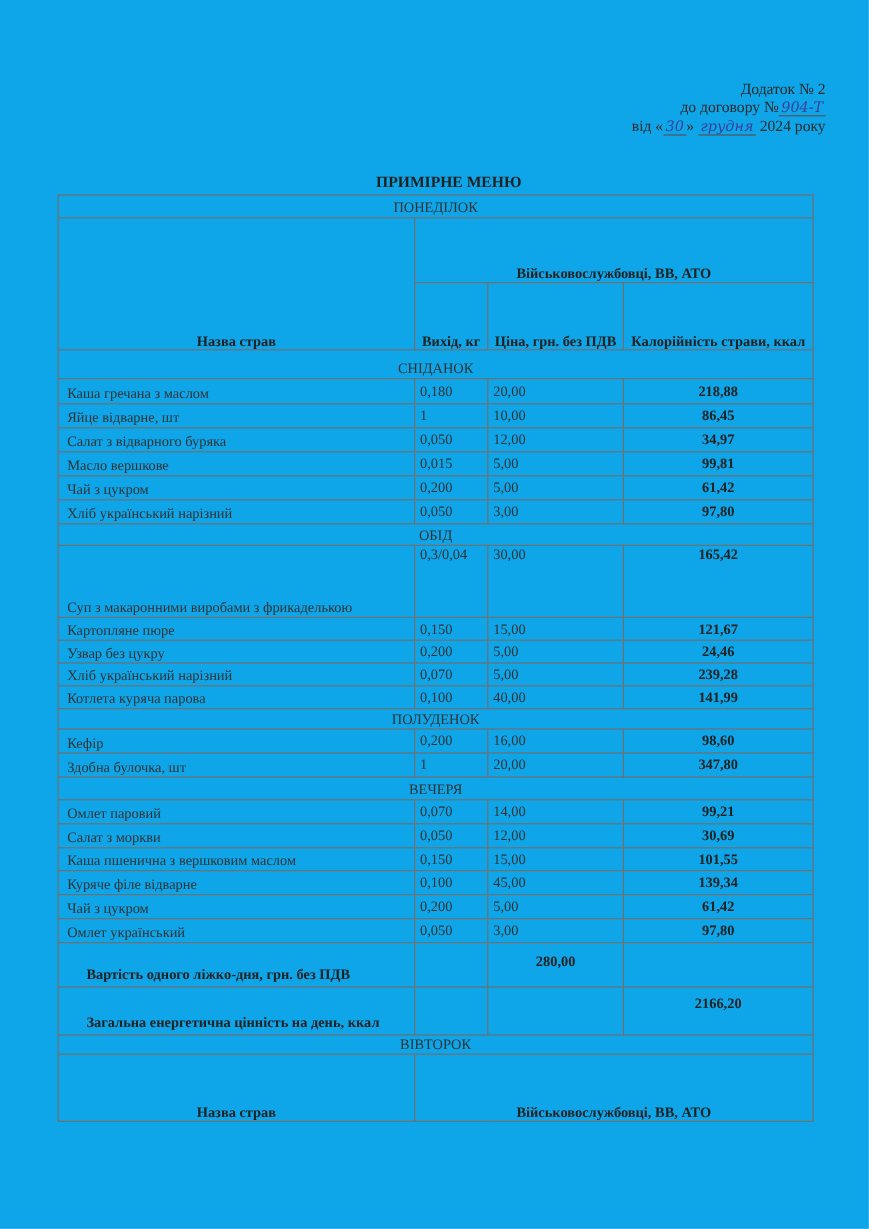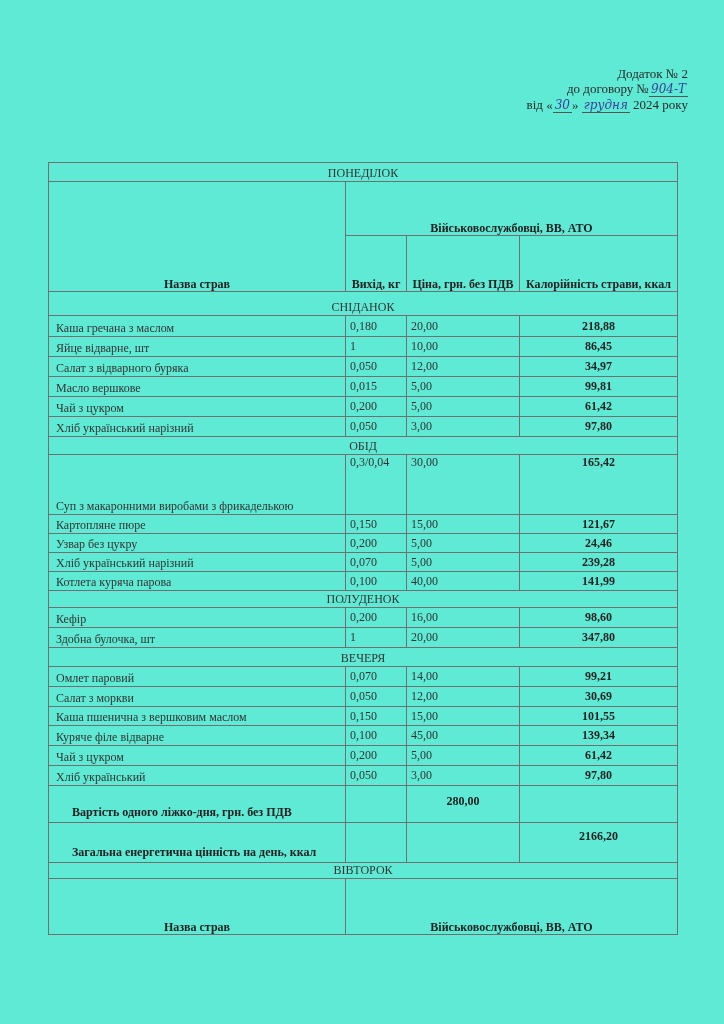--- a/index.html
+++ b/index.html
@@ -3,21 +3,21 @@
   <meta charset="utf-8">
   <style>
     html, body { margin: 0; padding: 0; }
     body {
       width: 724px; height: 1024px; overflow: hidden;
       background: #f4f4f3;
       font-family: "Liberation Serif", serif;
       color: #222;
       position: relative;
     }
-    .page { position: absolute; left: 0; top: 0; width: 724px; height: 1024px; background: #5eead4; }
+    .page { position: absolute; left: 0; top: 0; width: 724px; height: 1024px; background: #0ea5e9; }
     .annex { position: absolute; right: 36px; top: 66px; text-align: right; font-size: 13px; line-height: 15px; color: #2a2a2a; }
     .annex .line { display: block; white-space: nowrap; }
     .hand { font-family: "DejaVu Serif", serif; font-style: italic; color: #3b3f9a; font-size: 12px; border-bottom: 1px solid #555; padding: 0 2px; }
     .title { position: absolute; left: 60px; width: 628px; top: 144px; text-align: center; font-weight: bold; font-size: 13px; color: #222; }
     table.menu { position: absolute; left: 48px; top: 162px; width: 629px; border-collapse: collapse; table-layout: fixed; font-size: 12px; }
     table.menu td { border: 1px solid #707070; padding: 0 4px; vertical-align: bottom; }
     .sec td { text-align: center; vertical-align: middle; font-size: 12px; color: #333; }
     .hdr td { font-weight: bold; text-align: center; vertical-align: middle; font-size: 12px; line-height: 14px; }
     .item td.name { text-align: left; padding-left: 7px; color: #333; }
     .item td.num { text-align: left; color: #333; vertical-align: middle; }
@@ -30,20 +30,21 @@
 <body>
 
 <div class="page">
 
   <div class="annex">
     <span class="line">Додаток № 2</span>
     <span class="line"><span>до договору №</span><span class="hand">904-Т</span></span>
     <span class="line"><span>від «</span><span class="hand">30</span><span>»</span> <span class="hand">грудня</span> <span>2024 року</span></span>
   </div>
 
+  <div class="title">ПРИМІРНЕ МЕНЮ</div>
 
   <table class="menu">
     <colgroup>
       <col style="width:297px">
       <col style="width:61px">
       <col style="width:113px">
       <col style="width:158px">
     </colgroup>
 
     <tbody>
@@ -177,21 +178,21 @@
           <td class="num">45,00</td>
           <td class="kcal">139,34</td>
         </tr>
     <tr class="item" style="height:20px">
           <td class="name">Чай з цукром</td>
           <td class="num">0,200</td>
           <td class="num">5,00</td>
           <td class="kcal">61,42</td>
         </tr>
     <tr class="item" style="height:20px">
-          <td class="name">Хліб український</td>
+          <td class="name">Омлет український</td>
           <td class="num">0,050</td>
           <td class="num">3,00</td>
           <td class="kcal">97,80</td>
         </tr>
 
     <tr class="total" style="height:37px">
       <td class="name">Вартість одного ліжко-дня, грн. без ПДВ</td>
       <td></td>
       <td class="val">280,00</td>
       <td></td>

